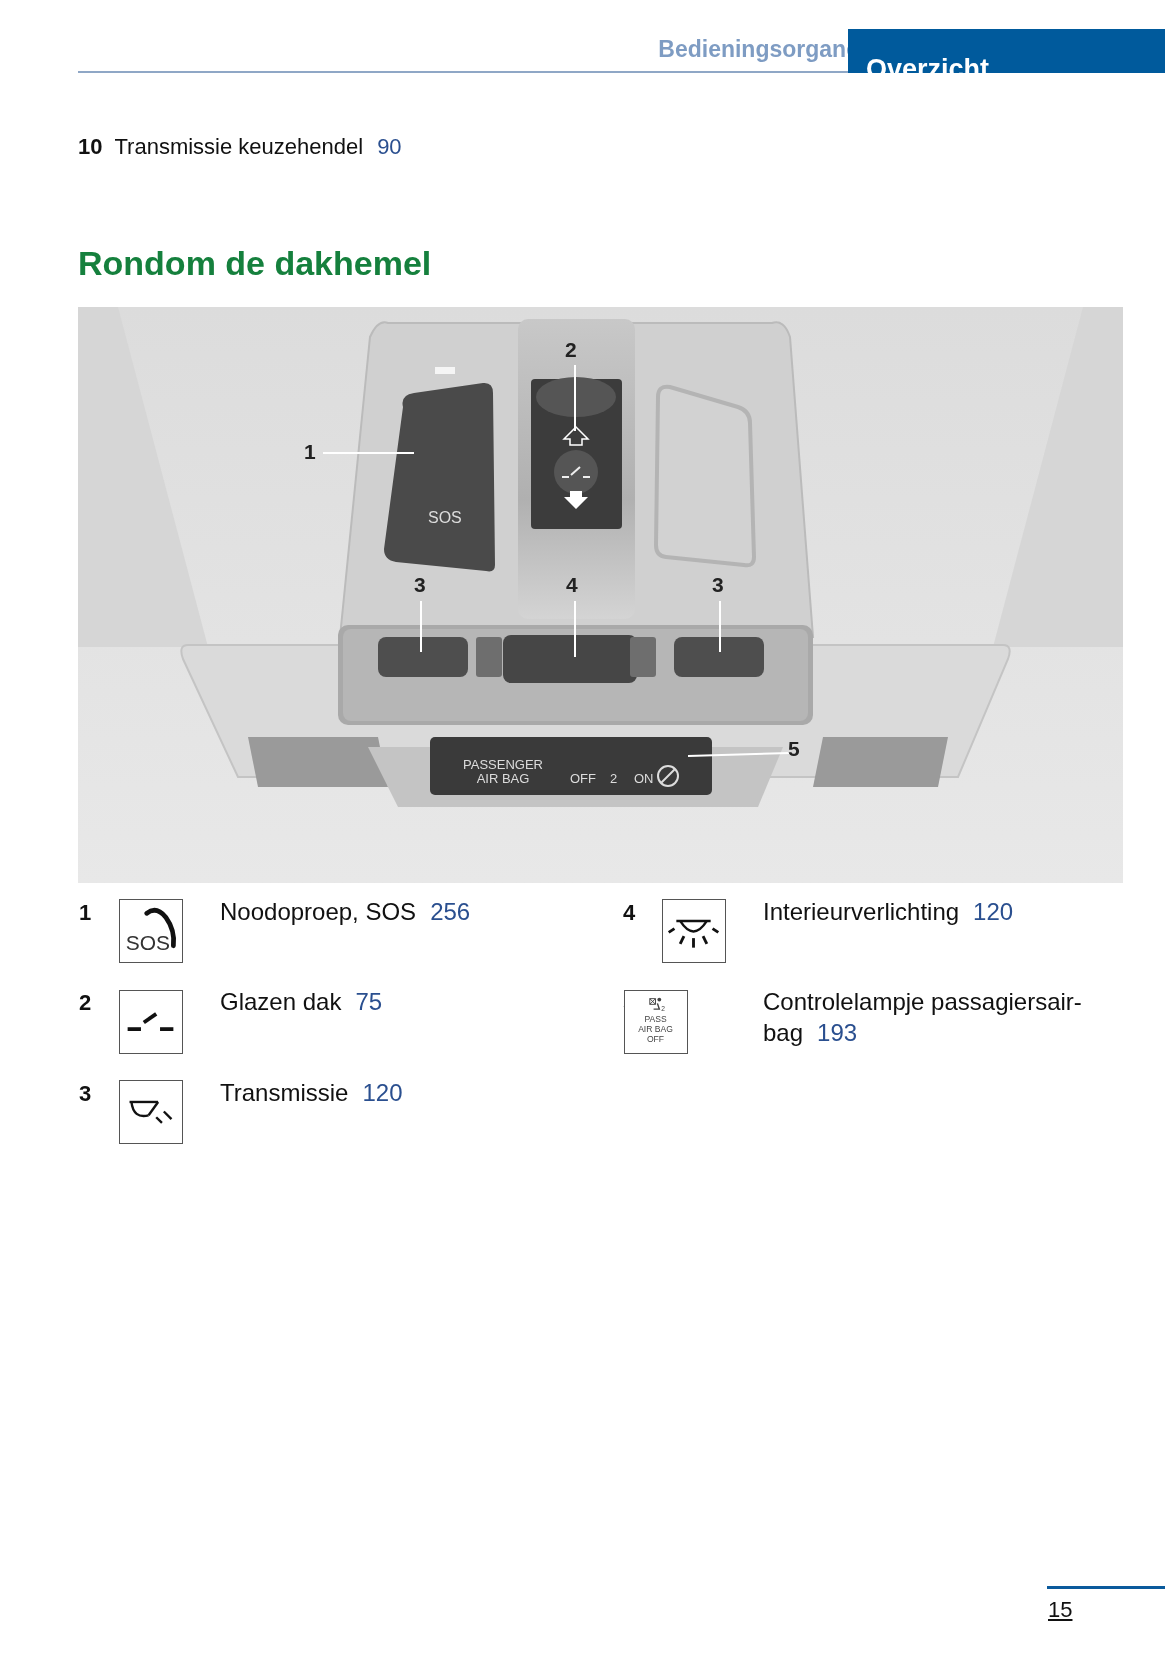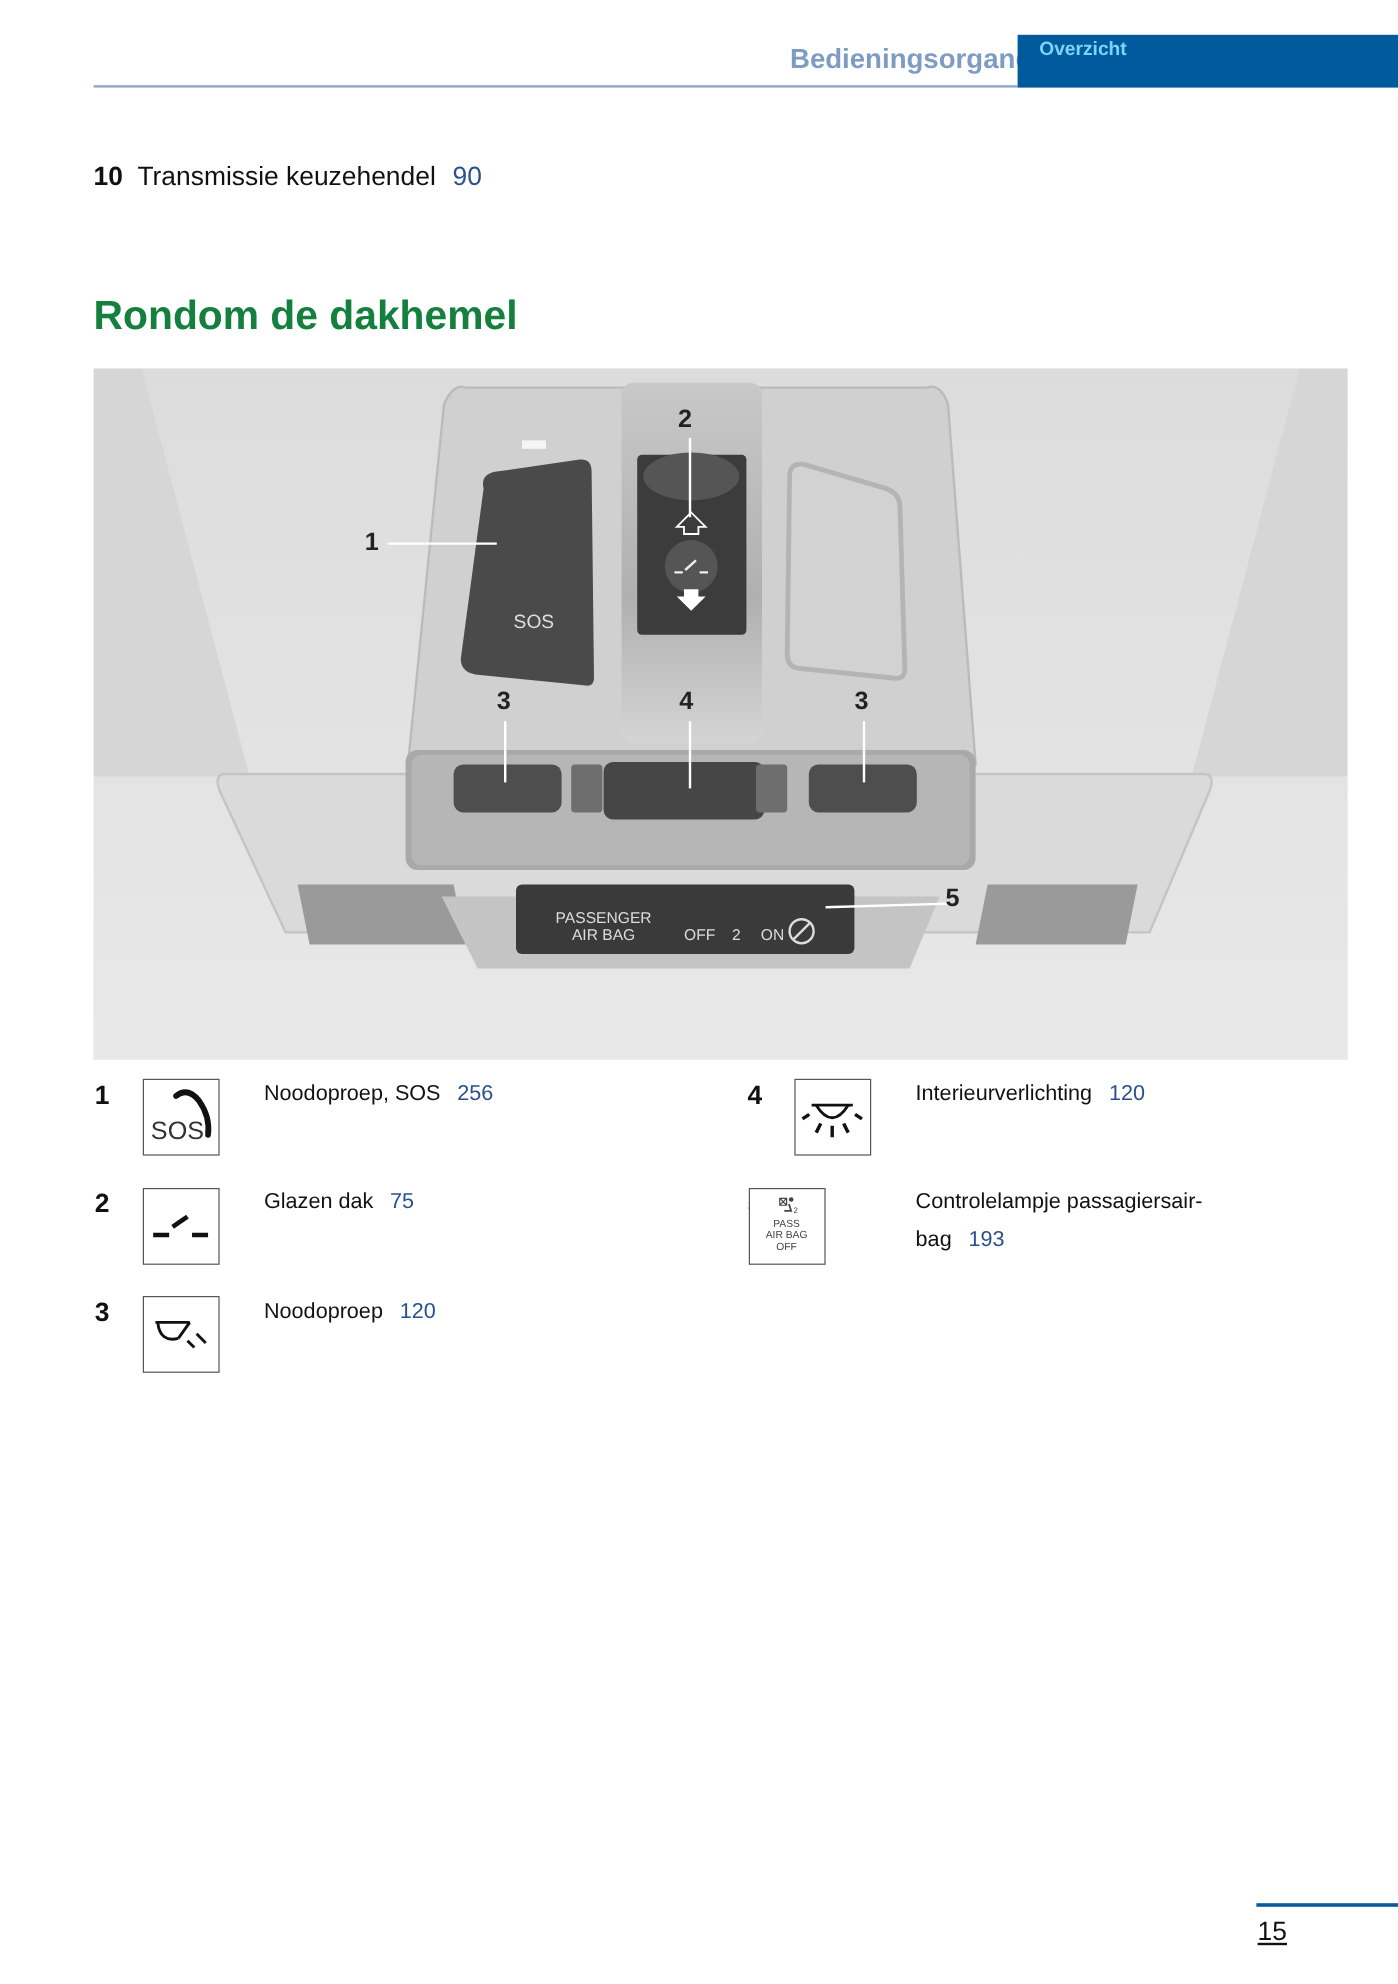--- a/index.html
+++ b/index.html
@@ -4,33 +4,33 @@
   <style>
     html, body { margin: 0; padding: 0; }
     body {
       width: 1165px; height: 1653px; background: #ffffff; position: relative;
       font-family: "Liberation Sans", sans-serif; color: #111;
       overflow: hidden;
     }
     .header-rule { position: absolute; left: 78px; top: 71px; width: 770px; height: 2px; background: #8fa7c6; }
     .header-section { position: absolute; top: 36px; left: 560px; width: 313px; text-align: right; font-weight: bold; font-size: 23px; color: #7e9cc3; }
     .header-tab { position: absolute; left: 848px; top: 29px; width: 317px; height: 44px; background: #005a9c; }
-    .header-tab span { position: absolute; left: 18px; top: 4px; font-weight: bold; font-size: 16px; color: #7dd3fc; }
+    .header-tab span { position: absolute; left: 18px; top: 25px; font-weight: bold; font-size: 27px; color: #ffffff; }
 
     .prev-item { position: absolute; left: 78px; top: 134px; font-size: 22px; }
     .prev-item .num { font-weight: bold; margin-right: 12px; }
     .pageref { color: #2a4f8f; margin-left: 14px; }
 
     .section-title { position: absolute; left: 78px; top: 244px; font-size: 34px; font-weight: bold; color: #15803d; }
 
     .figure { position: absolute; left: 78px; top: 307px; width: 1045px; height: 576px; background: #e3e3e3; overflow: hidden; }
     .callout-num { position: absolute; font-weight: bold; font-size: 21px; color: #222; }
     .legend-num { position: absolute; font-weight: bold; font-size: 22px; }
     .legend-icon { position: absolute; width: 64px; height: 64px; border: 1.5px solid #555; background: #fff; box-sizing: border-box; }
-    .legend-text { position: absolute; font-size: 18px; line-height: 31px; }
+    .legend-text { position: absolute; font-size: 24px; line-height: 31px; }
 
     .footer-rule { position: absolute; left: 1047px; top: 1586px; width: 118px; height: 3px; background: #0a5a9c; }
     .page-num { position: absolute; left: 1048px; top: 1597px; font-size: 22px; text-decoration: underline; }
   </style>
 </head>
 <body>
 
 <div class="header-rule"></div>
 <div class="header-section">Bedieningsorganen</div>
 <div class="header-tab">
@@ -145,21 +145,21 @@
 <div class="legend-icon" style="left:119px; top:1080px;">
   <svg width="61" height="61" viewBox="0 0 64 64">
     <path d="M10 22 L40 22" stroke="#111" stroke-width="2.5"></path>
     <path d="M12 22 Q14 40 30 36" fill="none" stroke="#111" stroke-width="2.5"></path>
     <path d="M40 22 L30 36" stroke="#111" stroke-width="2.5"></path>
     <line x1="38" y1="38" x2="44" y2="44" stroke="#111" stroke-width="2.5"></line>
     <line x1="46" y1="32" x2="54" y2="40" stroke="#111" stroke-width="2.5"></line>
   </svg>
 </div>
 <div class="legend-text" style="left:220px; top:1077px;">
-  <span>Noodoproep</span><span class="pageref">120</span>
+  <span>Transmissie</span><span class="pageref">120</span>
 </div>
 
 <span class="legend-num" style="left:623px; top:900px;">4</span>
 <div class="legend-icon" style="left:662px; top:899px;">
   <svg width="61" height="61" viewBox="0 0 64 64">
     <path d="M14 22 L50 22" stroke="#111" stroke-width="2.5"></path>
     <path d="M18 22 Q32 44 46 22" fill="none" stroke="#111" stroke-width="2.5"></path>
     <line x1="32" y1="40" x2="32" y2="50" stroke="#111" stroke-width="3"></line>
     <line x1="22" y1="38" x2="18" y2="46" stroke="#111" stroke-width="3"></line>
     <line x1="42" y1="38" x2="46" y2="46" stroke="#111" stroke-width="3"></line>

